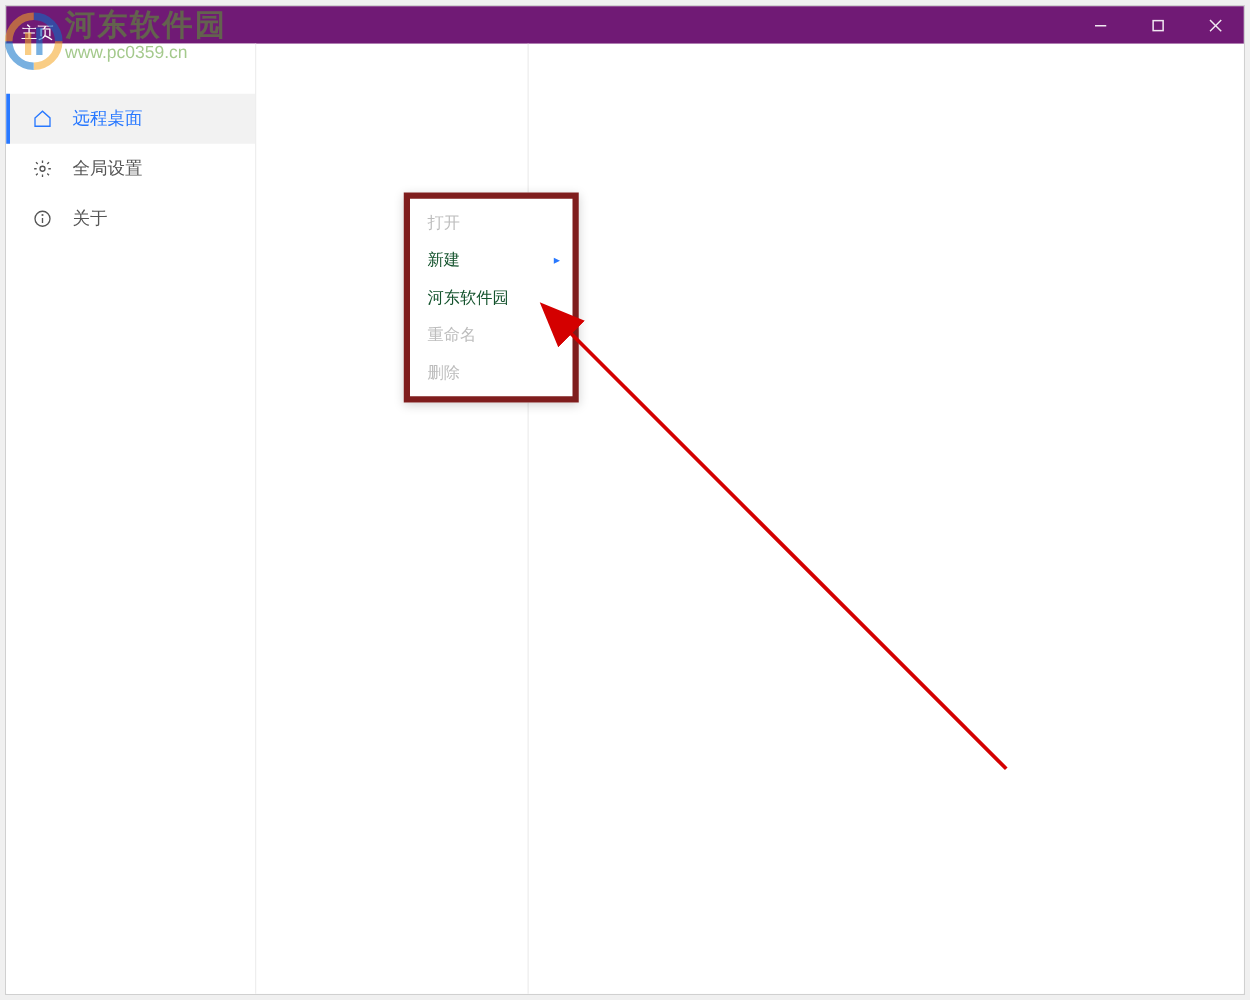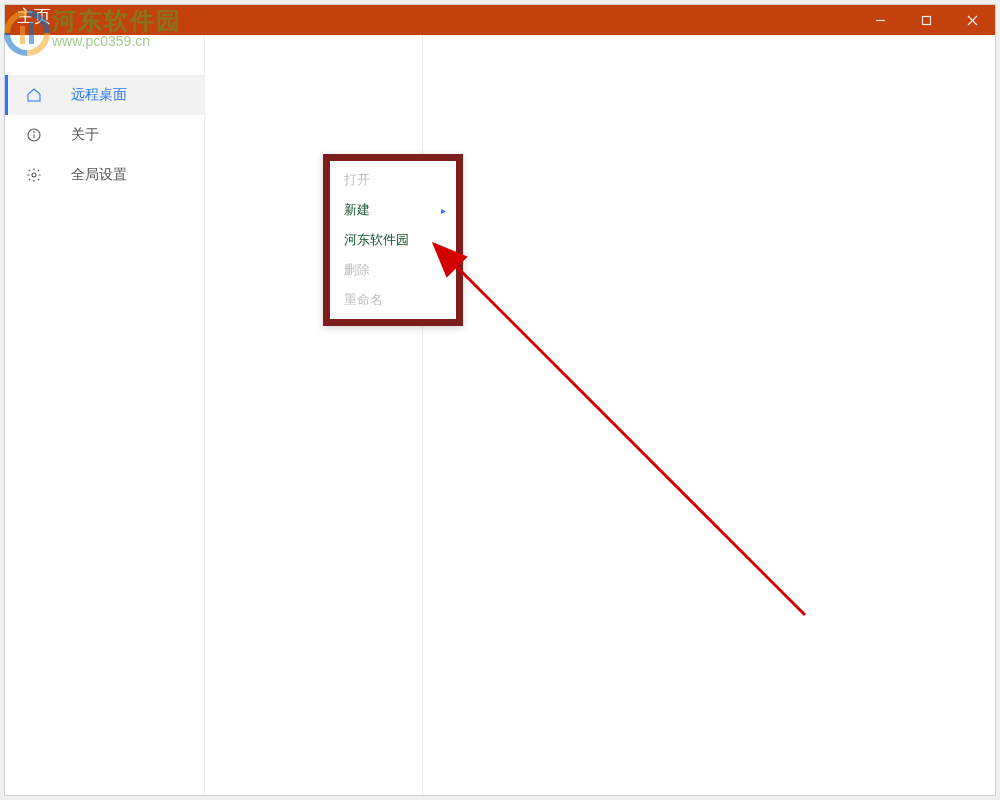--- a/index.html
+++ b/index.html
@@ -21,25 +21,25 @@
       left: 4px;
       right: 4px;
       bottom: 4px;
       background: #ffffff;
       border: 1px solid #d0d0d0;
       display: flex;
       flex-direction: column;
     }
     .titlebar {
       height: 30px;
-      background: #c2410c;
-      display: flex;
-      align-items: flex-start;
+      background: #701a75;
+      display: flex;
+      align-items: flex-end;
       color: #ffffff;
-      font-size: 17px;
+      font-size: 13px;
       padding-left: 12px;
       position: relative;
     }
     .titlebar-title {
       flex: 0 0 auto;
     }
     .window-controls {
       position: absolute;
       right: 0;
       top: 0;
@@ -72,21 +72,21 @@
       width: 200px;
       background: #ffffff;
       border-right: 1px solid #eeeeee;
       padding-top: 40px;
     }
     .sidebar-item {
       height: 40px;
       display: flex;
       align-items: center;
       padding-left: 20px;
-      gap: 28px;
+      gap: 15px;
       font-size: 14px;
       color: #555555;
       cursor: pointer;
     }
     .sidebar-item.active {
       background: #f2f2f2;
       color: #2878ff;
       border-left: 3px solid #2878ff;
       padding-left: 17px;
     }
@@ -116,21 +116,21 @@
     .column-right {
       flex: 1;
     }
     .context-menu {
       position: absolute;
       left: 318px;
       top: 119px;
       width: 140px;
       background: #ffffff;
       box-shadow: 0 2px 8px rgba(0,0,0,0.18);
-      border: 7px solid #7f1d1d;
+      border: 5px solid #7f1d1d;
       padding: 4px 0;
       z-index: 100;
     }
     .menu-item {
       height: 30px;
       display: flex;
       align-items: center;
       padding: 0 14px;
       font-size: 13px;
       color: #14532d;
@@ -218,62 +218,62 @@
   <div class="body-area">
 
     <div class="sidebar">
       <div class="sidebar-item active">
         <span class="icon">
           <svg viewBox="0 0 24 24">
               <path d="M3 11 L12 3 L21 11 V21 H3 Z"></path>
             </svg>
         </span>
         <span>远程桌面</span>
+      </div>
+      <div class="sidebar-item">
+        <span class="icon">
+          <svg viewBox="0 0 24 24">
+              <circle cx="12" cy="12" r="3"></circle>
+              <path d="M12 2v3M12 19v3M4.2 4.2l2.1 2.1M17.7 17.7l2.1 2.1M2 12h3M19 12h3M4.2 19.8l2.1-2.1M17.7 6.3l2.1-2.1"></path>
+            </svg>
+        </span>
+        <span>全局设置</span>
       </div>
       <div class="sidebar-item">
         <span class="icon">
           <svg viewBox="0 0 24 24">
               <circle cx="12" cy="12" r="9"></circle>
               <line x1="12" y1="11" x2="12" y2="17"></line>
               <circle cx="12" cy="7.5" r="0.5" fill="currentColor"></circle>
             </svg>
         </span>
         <span>关于</span>
       </div>
-      <div class="sidebar-item">
-        <span class="icon">
-          <svg viewBox="0 0 24 24">
-              <circle cx="12" cy="12" r="3"></circle>
-              <path d="M12 2v3M12 19v3M4.2 4.2l2.1 2.1M17.7 17.7l2.1 2.1M2 12h3M19 12h3M4.2 19.8l2.1-2.1M17.7 6.3l2.1-2.1"></path>
-            </svg>
-        </span>
-        <span>全局设置</span>
-      </div>
     </div>
 
     <div class="main-area">
       <div class="column-left"></div>
       <div class="column-right"></div>
     </div>
 
     <div class="context-menu">
       <div class="menu-item disabled">
         <span>打开</span>
       </div>
       <div class="menu-item sub">
         <span>新建</span>
       </div>
       <div class="menu-item">
         <span>河东软件园</span>
       </div>
       <div class="menu-item disabled">
+        <span>重命名</span>
+      </div>
+      <div class="menu-item disabled">
         <span>删除</span>
-      </div>
-      <div class="menu-item disabled">
-        <span>重命名</span>
       </div>
     </div>
 
     <svg class="annotation-arrow" viewBox="0 0 420 420">
       <defs>
         <marker id="arrhead" markerWidth="12" markerHeight="10" refX="2" refY="5" orient="auto">
           <polygon points="0,0 12,5 0,10" fill="#d40000"></polygon>
         </marker>
       </defs>
       <path d="M 380 380 Q 200 200 28 28" stroke="#d40000" stroke-width="3" fill="none" marker-end="url(#arrhead)"></path>

